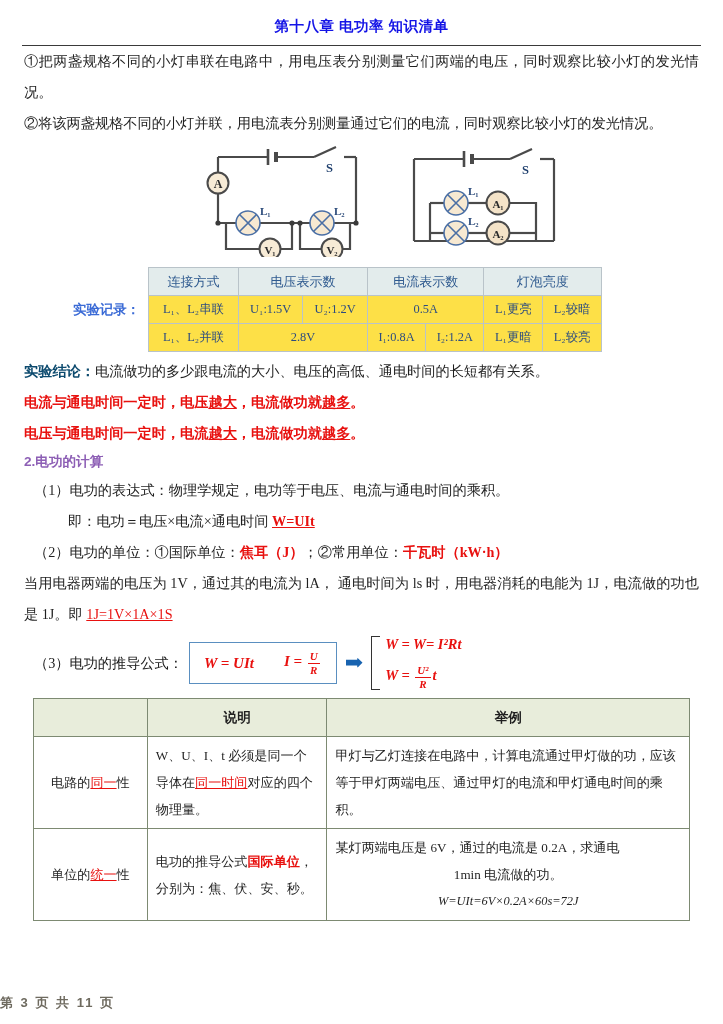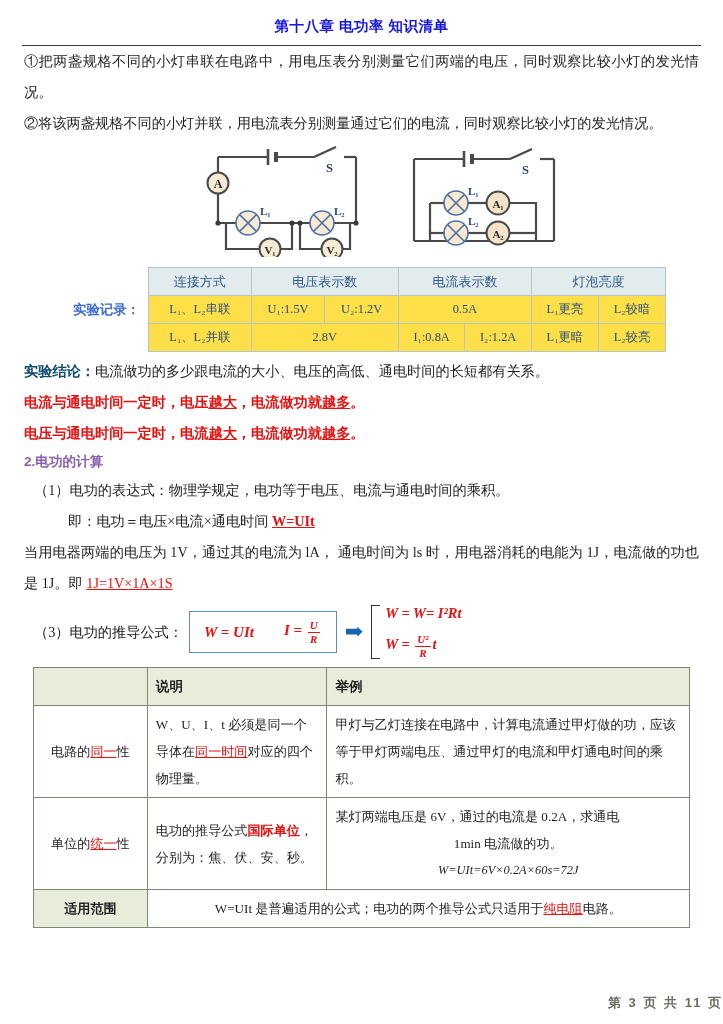--- a/index.html
+++ b/index.html
@@ -74,21 +74,21 @@
     flex: 0 0 104px;
     color: #3b6bd6;
     font-weight: bold;
     font-size: 13.4px;
     text-align: right;
     padding-right: 8px;
     font-family: "Liberation Sans", "DejaVu Sans", sans-serif;
   }
   table.t1 {
     border-collapse: collapse;
-    width: 518px;
+    width: 454px;
     font-size: 12.4px;
   }
   table.t1 th, table.t1 td {
     border: 1px solid #b9c3c9;
     text-align: center;
     height: 28px;
     padding: 1px 4px;
     color: #2c4c80;
     white-space: nowrap;
   }
@@ -172,21 +172,21 @@
   }
   table.t2 th, table.t2 td {
     border: 1px solid #7d8a72;
     padding: 5px 8px;
     vertical-align: middle;
     line-height: 27px;
     color: #1f1f1f;
   }
   table.t2 thead th {
     background: #e8eddb;
-    text-align: left;
+    text-align: center;
     font-weight: bold;
     font-size: 13.6px;
     height: 34px;
     font-family: "Liberation Sans", "DejaVu Sans", sans-serif;
   }
   table.t2 .c1 { width: 114px; text-align: center; }
   table.t2 .c2 { width: 180px; }
   table.t2 .c3 { width: 363px; }
   .scope-cell {
     background: #e8eddb;
@@ -196,21 +196,21 @@
   }
   .scope-body { text-align: center; }
   .ctr { text-align: center; }
   .small-form { font-size: 12.4px; font-style: italic; }
 
   
   .footer {
     position: absolute;
     left: 0; right: 0;
     bottom: 12px;
-    text-align: right;
+    text-align: left;
     color: #6e6a5f;
     font-weight: bold;
     font-size: 13px;
     letter-spacing: 2px;
     font-family: "Liberation Sans", "DejaVu Sans", sans-serif;
   }
 </style>
 </head>
 <body>
 
@@ -364,20 +364,23 @@
   </div>
 
   <div class="purple-b" style="line-height:26px;">2.电功的计算</div>
 
   <div class="para lvl1">（1）电功的表达式：物理学规定，电功等于电压、电流与通电时间的乘积。</div>
 
   <div class="para lvl2">
     <span>即：电功＝电压×电流×通电时间 </span><span class="red-bu ital">W=UIt</span>
   </div>
 
+  <div class="para lvl1">
+    <span>（2）电功的单位：①国际单位：</span><span class="red-b">焦耳（J）</span><span>；②常用单位：</span><span class="red-b">千瓦时（kW·h）</span>
+  </div>
 
   <div class="para">
     <span>当用电器两端的电压为 1V，通过其的电流为 lA，  通电时间为 ls 时，用电器消耗的电能为 1J，电流做的功也是 1J。即 </span><span class="red-u">1J=1V×1A×1S</span>
   </div>
 
   <div class="formula-row">
     <span class="formula-lead">（3）电功的推导公式：</span>
 
     <span class="formula-box">
       <span>W = UIt</span>
@@ -433,22 +436,16 @@
       </td>
       <td class="c2">
         <span>电功的推导公式</span><span class="red-b">国际单位</span><span>，分别为：焦、伏、安、秒。</span>
       </td>
       <td class="c3">
         <div>某灯两端电压是 6V，通过的电流是 0.2A，求通电</div>
         <div class="ctr">1min 电流做的功。</div>
         <div class="ctr small-form">W=UIt=6V×0.2A×60s=72J</div>
       </td>
     </tr>
-    <tr>
-      <td class="c1 scope-cell">适用范围</td>
-      <td class="c2 scope-body" colspan="2">
-        <span class="ital">W=UIt</span><span> 是普遍适用的公式；电功的两个推导公式只适用于</span><span class="red-u">纯电阻</span><span>电路。</span>
-      </td>
-    </tr>
   </tbody>
 </table>
 
 <div class="footer">第 3 页 共 11 页</div>
 
 </body></html>

